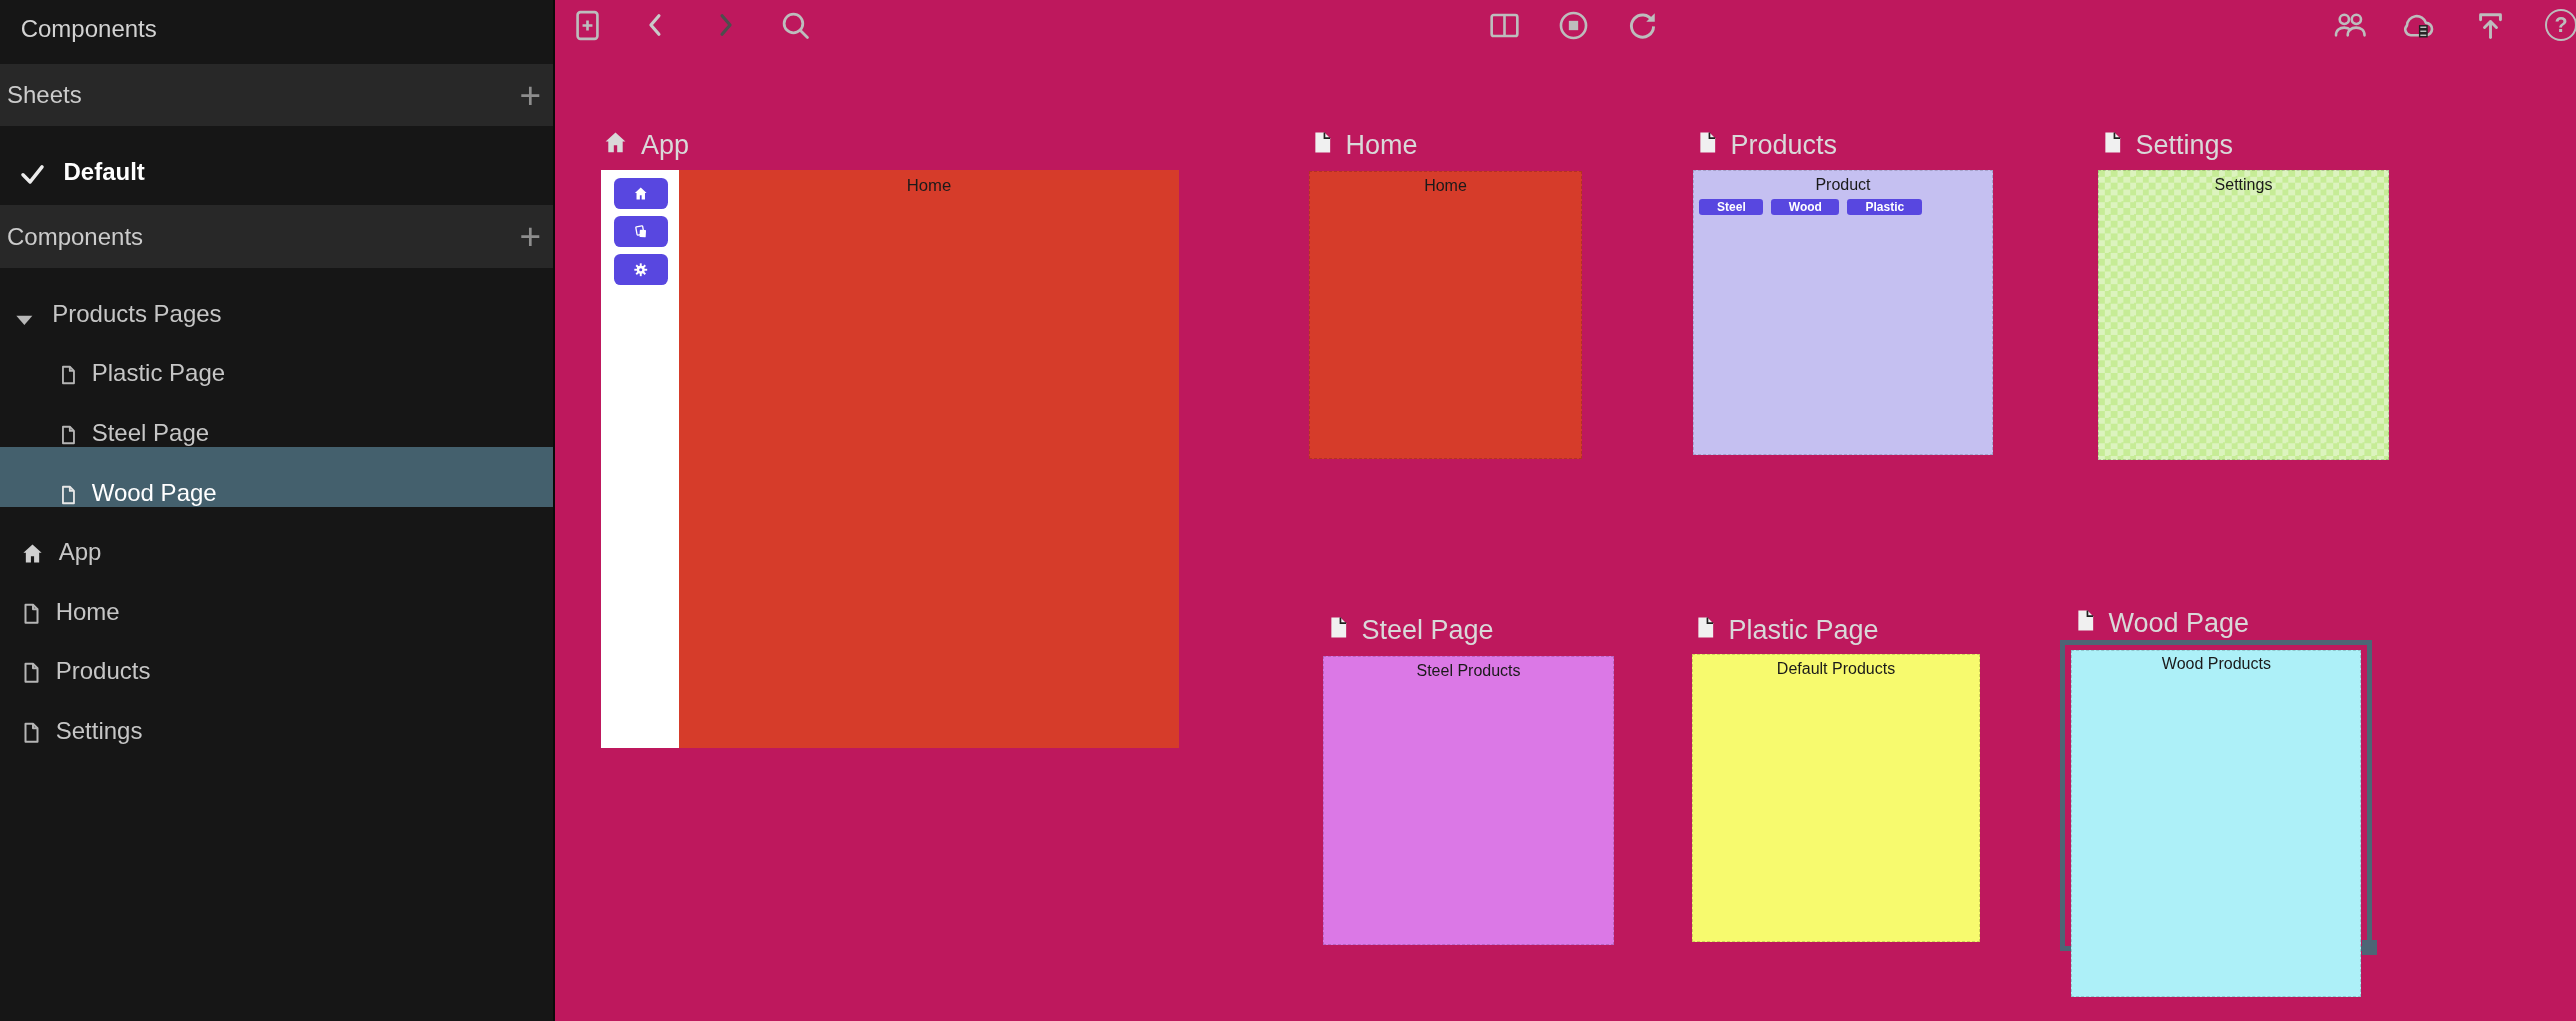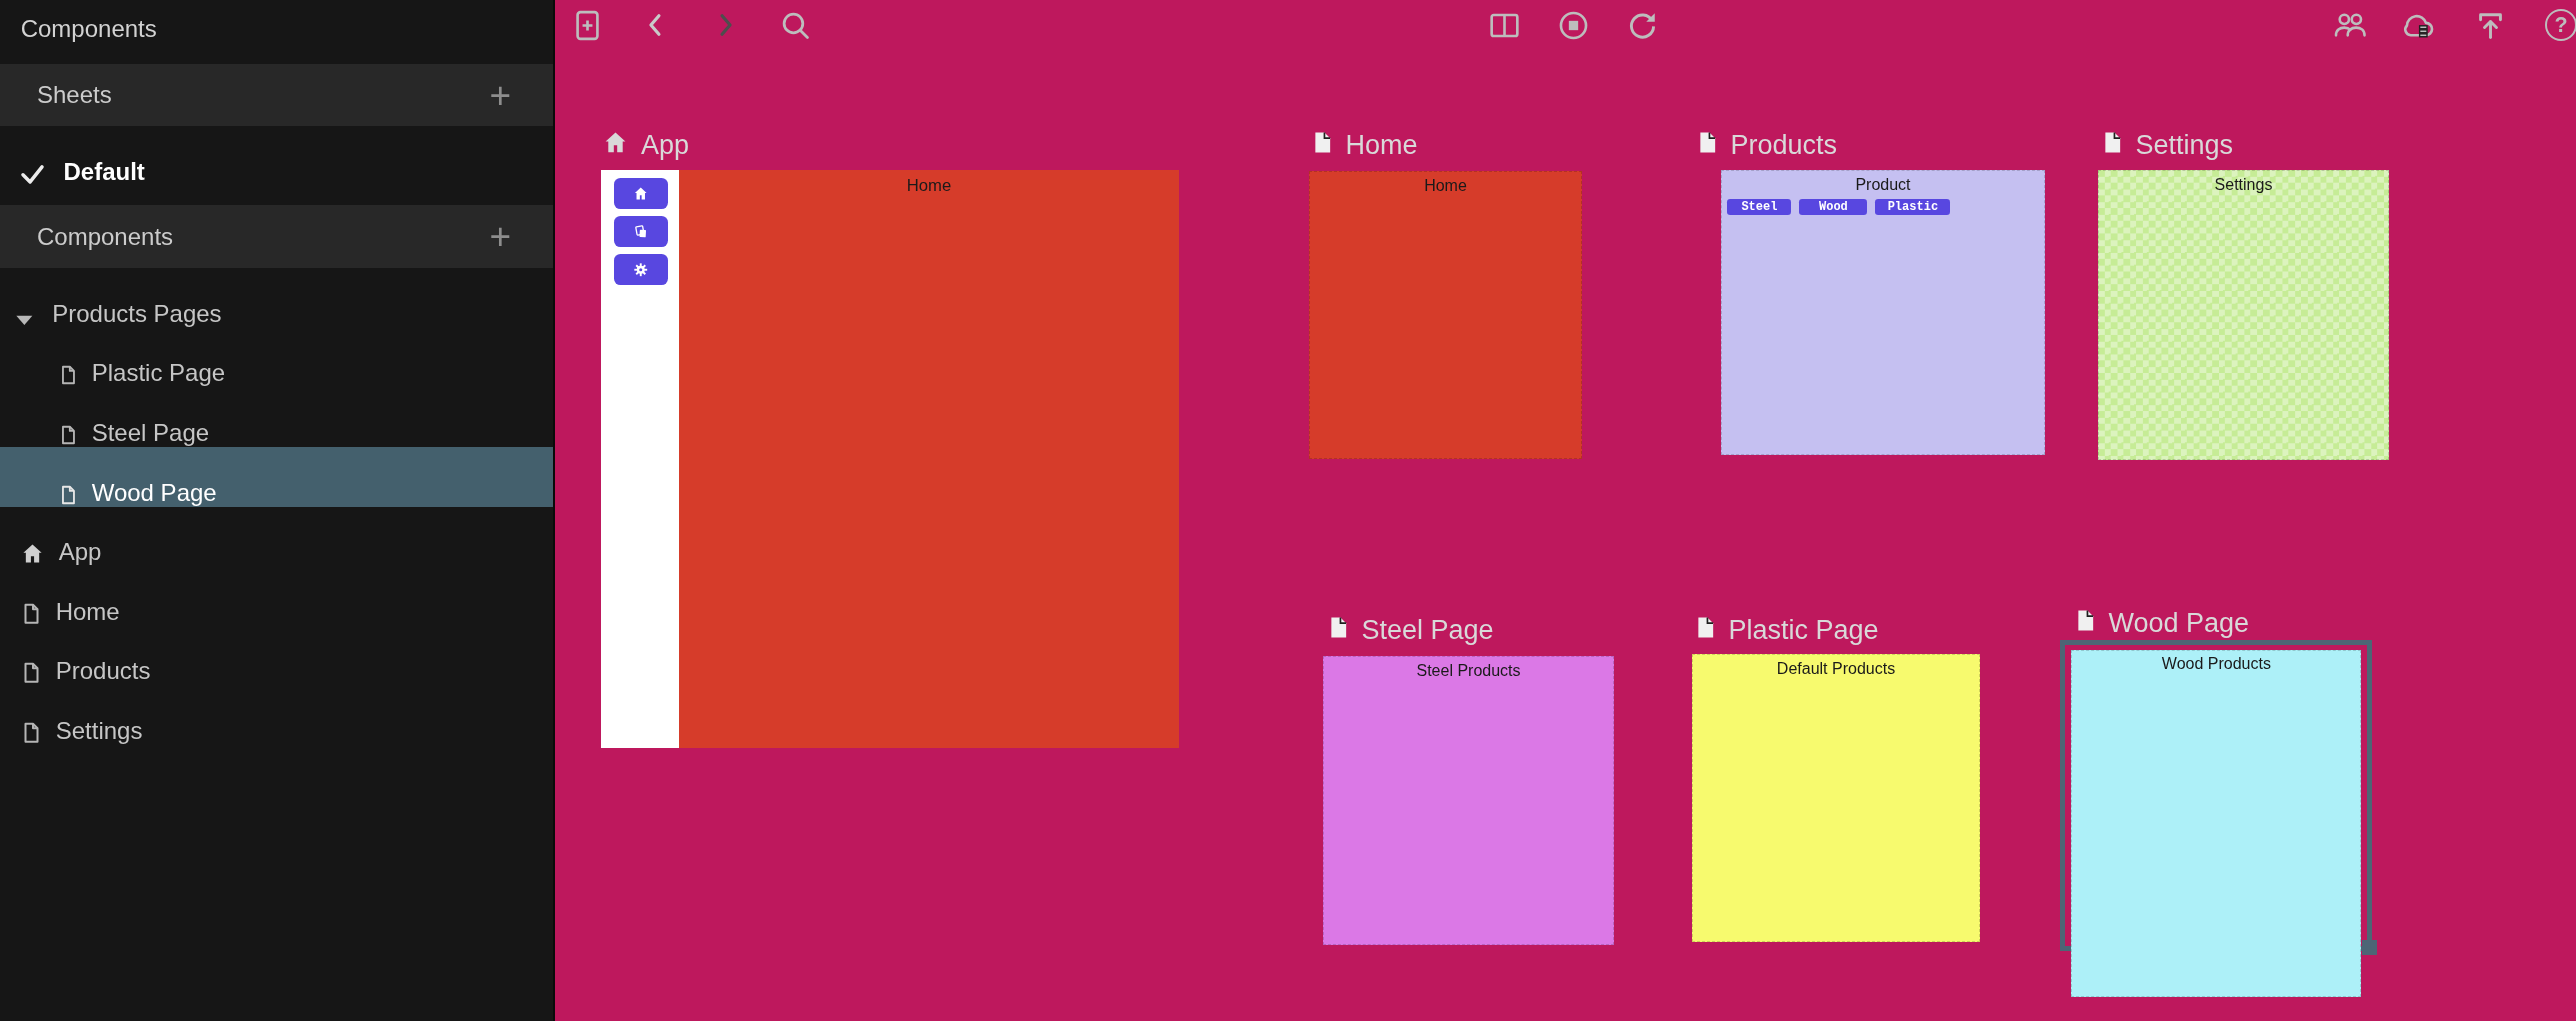--- a/index.html
+++ b/index.html
@@ -2,21 +2,21 @@
 <html style="font-size:12.7px"><head>
 <meta charset="utf-8">
 <style>
   html,body{margin:0;padding:0;background:#1f1f1f;}
   body{width:2576px;height:1021px;overflow:hidden;font-family:"Liberation Sans","DejaVu Sans",sans-serif;}
   .stage{position:relative;width:2576px;height:1021px;background:#be185d;}
 
   
   .sidebar{position:absolute;left:0;top:0;width:555px;height:1021px;background:#161616;border-right:2.4px solid #0a0a0a;box-sizing:border-box;}
   .sb-title{position:absolute;left:0;top:0;width:100%;height:57px;display:flex;align-items:center;padding-left:20.7px;box-sizing:border-box;font-size:24px;color:#d2d2d2;}
-  .sb-section{position:absolute;left:0;width:100%;height:62px;background:#282828;display:flex;align-items:center;padding:0 37px;box-sizing:border-box;font-size:24px;color:#cccccc;}
+  .sb-section{position:absolute;left:0;width:100%;height:62px;background:#282828;display:flex;align-items:center;padding:0 7px;box-sizing:border-box;font-size:24px;color:#cccccc;}
   .sb-add{margin-left:auto;background:none;border:none;color:#8d8d8d;font-size:37px;line-height:37px;font-weight:400;cursor:pointer;padding:0 4.8px;font-family:inherit;}
   .sb-row{position:absolute;left:0;width:100%;height:60px;display:flex;align-items:flex-end;box-sizing:border-box;font-size:24px;color:#c6c6c6;cursor:pointer;}
   .sb-row .ic{display:flex;align-items:center;justify-content:center;flex:0 0 auto;}
   .row-default{font-weight:bold;color:#ffffff;padding-left:19px;}
   .row-default .ic{margin-right:17.5px;}
   .row-group{padding-left:14px;}
   .row-group .ic{margin-right:17.5px;}
   .row-child{padding-left:57px;}
   .row-child .ic{margin-right:12.7px;}
   .row-root{padding-left:19px;}
@@ -34,21 +34,21 @@
   .checker{background-image:conic-gradient(rgba(255,255,255,.38) 25%,transparent 0 50%,rgba(255,255,255,.38) 0 75%,transparent 0);background-size:12.7px 12.7px;}
 
   
   .app-box{position:absolute;left:601px;top:170px;width:578px;height:578px;background:#ffffff;cursor:pointer;}
   .app-side{position:absolute;left:0;top:0;width:78px;height:100%;background:#ffffff;}
   .app-red{position:absolute;left:78px;top:0;right:0;bottom:0;text-align:center;color:#1a1a1a;}
   .app-btn{position:absolute;left:12.7px;width:54px;height:31px;border:none;border-radius:6.4px;display:flex;align-items:center;justify-content:center;cursor:pointer;padding:0;}
   .app-btn svg{display:block;}
 
   
-  .pv-buttons{display:flex;gap:8px;padding-left:6.4px;margin-top:5.6px;font-family:Liberation Mono, monospace;}
+  .pv-buttons{display:flex;gap:8px;padding-left:6.4px;margin-top:5.6px;}
   .mini-btn{height:16px;border:none;border-radius:3.2px;color:#fff;font-size:12px;font-weight:bold;font-family:inherit;display:flex;align-items:center;justify-content:center;cursor:pointer;padding:0;}
 
   
   .sel-frame{position:absolute;left:2060px;top:640px;width:312px;height:311px;border:5.6px solid #4d6575;box-sizing:border-box;}
   .sel-handle{position:absolute;left:297px;top:295px;width:15px;height:15px;}
 </style>
 </head>
 <body>
 
 <div class="stage">
@@ -290,21 +290,21 @@
 
     <div class="pv-label" style="left:1694px;top:127px;">
       <span>
         <svg width="25.4" height="27" viewBox="0 0 24 24">
             <path d="M6 2.5 h8.6 l5.4 5.4 v13.6 h-14 z" fill="#f0f0f0"></path>
             <path d="M14.6 2.5 v5.4 h5.4" fill="none" stroke="#1f1f1f" stroke-width="1.6"></path>
           </svg>
       </span>
       <span>Products</span>
     </div>
-    <div class="pv-box" style="left: 1693px; top: 170px; width: 324px; height: 285px; text-align: left; background-color: rgb(197, 192, 241); margin-left: 28px;">
+    <div class="pv-box" style="left: 1693px; top: 170px; width: 300px; height: 285px; text-align: left; background-color: rgb(197, 192, 241);">
       <div class="pv-title" style="text-align:center;">Product</div>
       <div class="pv-buttons">
         <button class="mini-btn" style="width: 64px; background-color: rgb(88, 71, 224);">Steel</button>
         <button class="mini-btn" style="width: 68px; background-color: rgb(88, 71, 224);">Wood</button>
         <button class="mini-btn" style="width: 75px; background-color: rgb(88, 71, 224);">Plastic</button>
       </div>
     </div>
 
     <div class="pv-label" style="left:2099px;top:127px;">
       <span>

